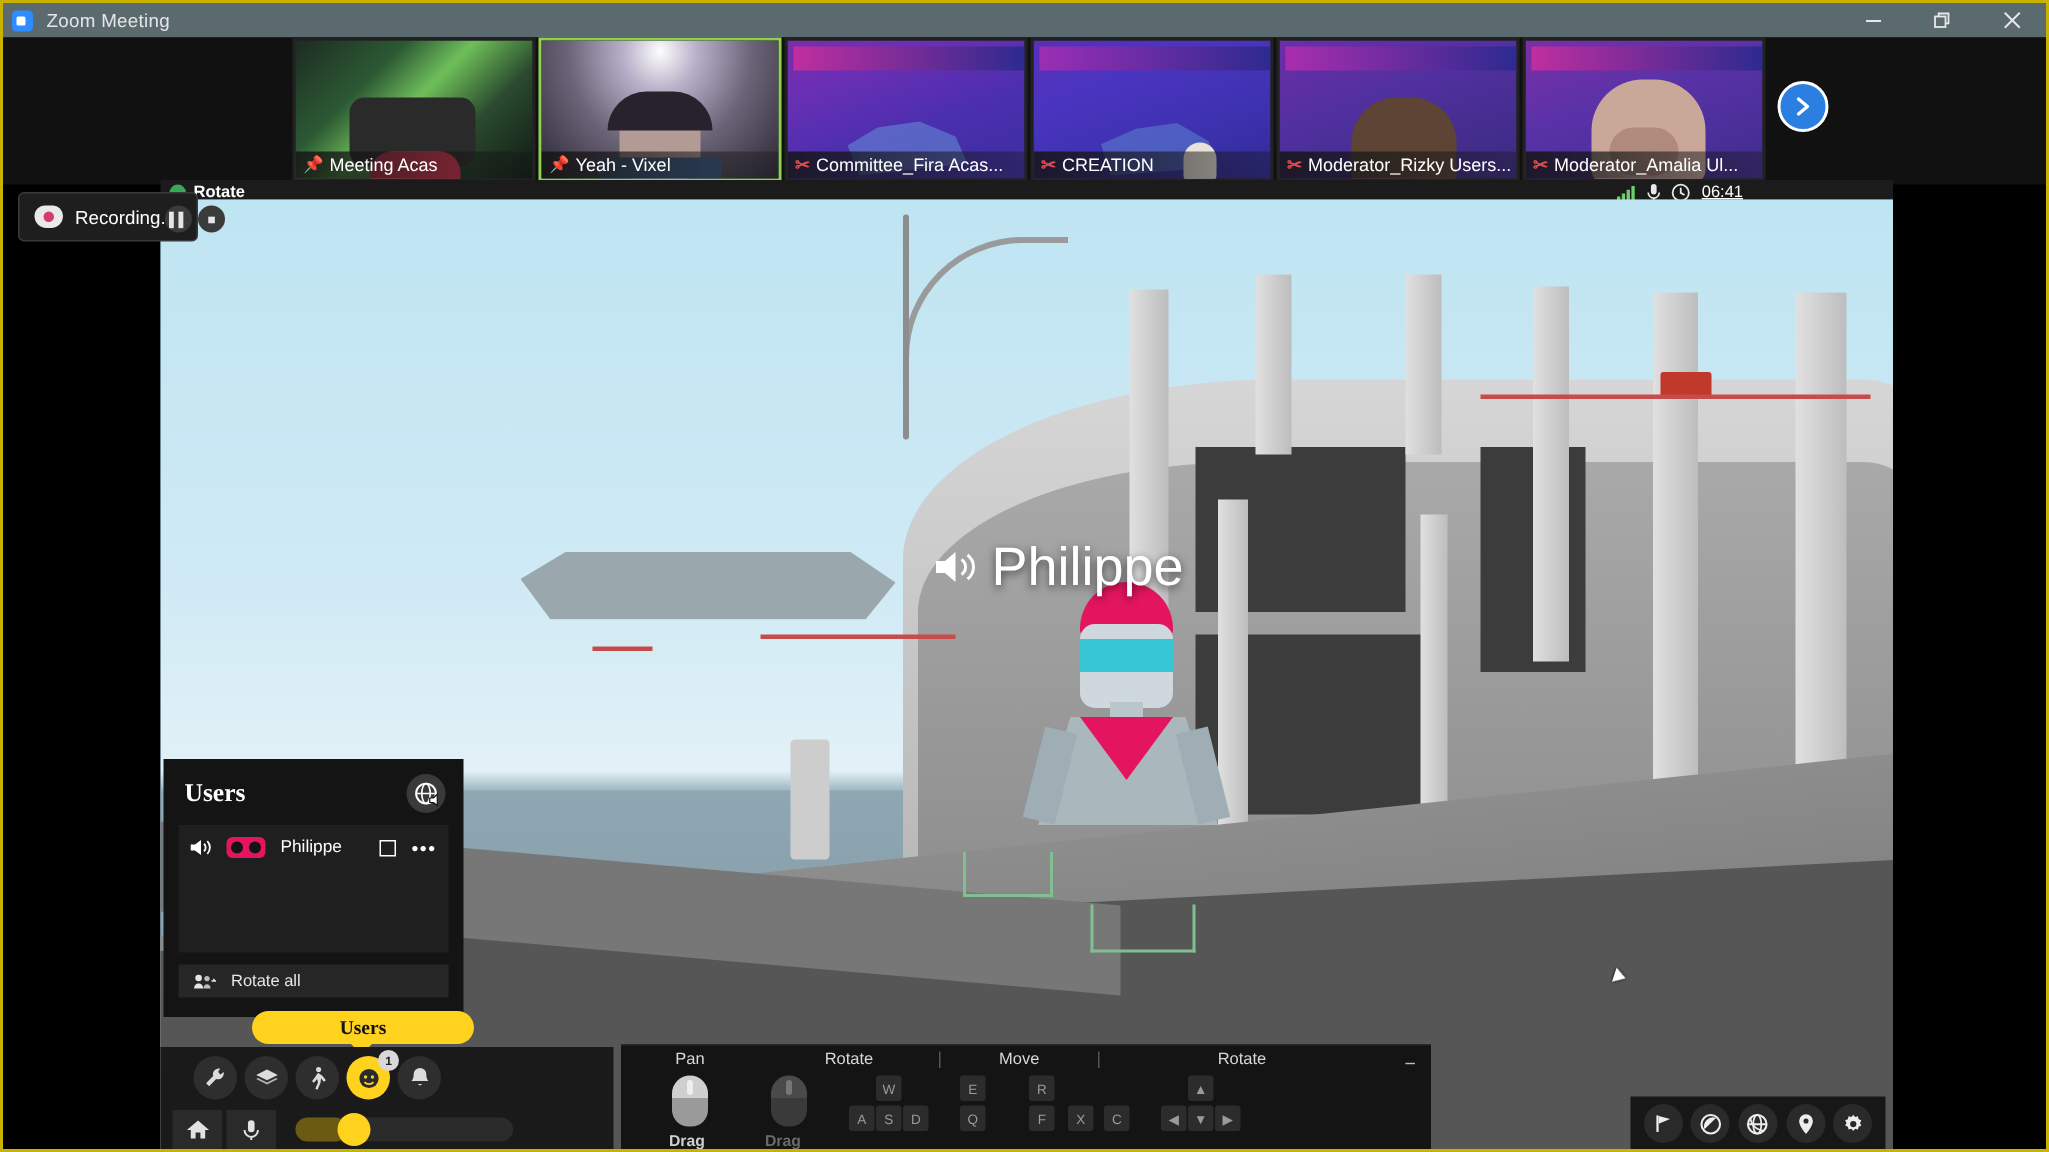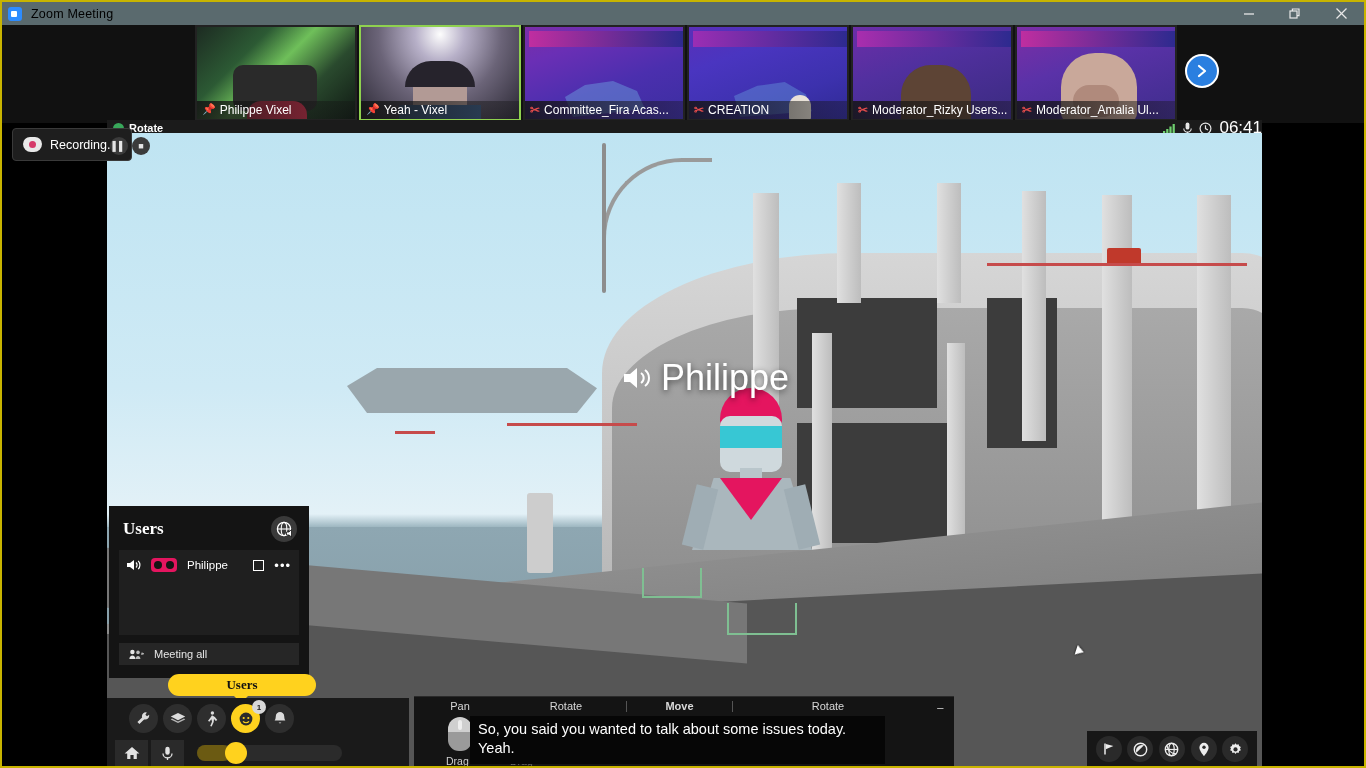--- a/index.html
+++ b/index.html
@@ -9,21 +9,21 @@
   #app { position:relative; width:1366px; height:768px; background:#000;
          border:2px solid #c8b400; overflow:hidden; }
 
   
   .titlebar { position:absolute; left:0; top:0; width:100%; height:23px;
               background:#5a6a6e; display:flex; align-items:center; }
   .tb-icon { width:14px; height:14px; margin-left:6px; border-radius:3px;
              background:#2d8cff; position:relative; flex:none; }
   .tb-icon:after { content:""; position:absolute; left:3px; top:4px; width:6px;height:6px;
              background:#fff; border-radius:1px; }
-  .tb-title { color:#000000; font-size:12.5px; margin-left:9px; letter-spacing:.2px; }
+  .tb-title { color:#e5e5e5; font-size:12.5px; margin-left:9px; letter-spacing:.2px; }
   .tb-spacer { flex:1; }
   .tb-btn { width:46px; height:23px; display:flex; align-items:center; justify-content:center;
             color:#e8e8e8; font-size:14px; }
   .tb-btn svg { display:block; }
 
   
   .filmstrip { position:absolute; left:0; top:23px; width:1366px; height:98px; background:#111; }
   .thumb { position:absolute; top:0; height:96px; overflow:hidden; background:#222;
            border:2px solid transparent; }
   .thumb.active { border-color:#8fd14f; }
@@ -105,22 +105,22 @@
      position:relative; }
   .rec-dotic:after { content:""; position:absolute; left:6px; top:4px; width:7px;height:7px;
      background:#d63a6a; border-radius:50%; }
   .rec-text { color:#fff; font-size:12.5px; }
 
   .trondbar { position:absolute; left:105px; top:118px; width:1155px; height:16px;
      background:#1b1b1b; display:flex; align-items:center; gap:5px; padding-left:6px; }
   .trond-av { width:11px; height:11px; border-radius:50%; background:#39a85b; }
   .trond-name { color:#fff; font-size:11px; font-weight:bold; }
   .trond-spacer { flex:1; }
-  .status-grp { display:flex; align-items:center; gap:7px; color:#fff;
-     font-size:17px;text-decoration:underline; }
+  .status-grp { display:flex; align-items:center; gap:7px; padding-right:100px; color:#fff;
+     font-size:11px;text-decoration:underline; }
 
   .minibtns { position:absolute; left:108px; top:135px; display:flex; gap:4px; }
   .minibtn { width:18px;height:18px;border-radius:50%; background:#3b3b3b;
      display:flex; align-items:center; justify-content:center; color:#e6e6e6; font-size:9px; }
 
   
   .userspanel { position:absolute; left:107px; top:504px; width:200px; height:172px;
      background:#141414; }
   .up-head { display:flex; align-items:center; justify-content:space-between;
      padding:10px 12px 8px 14px; }
@@ -175,21 +175,21 @@
   .nh-labels { display:flex; align-items:center; height:18px; color:#d8d8d8; font-size:11px; }
   .nh-lab { text-align:center; }
   .nh-sep { width:1px; height:11px; background:#555; }
   .nh-body { position:relative; height:56px; }
   .mouse { position:absolute; width:24px; height:34px; border-radius:12px 12px 11px 11px;
      background:linear-gradient(to bottom,#cfcfcf 0 45%, #9a9a9a 45% 100%); }
   .mouse.dark { background:linear-gradient(to bottom,#4a4a4a 0 45%, #3a3a3a 45% 100%); }
   .mouse:after { content:""; position:absolute; left:10px; top:3px; width:4px;height:10px;
      background:#eee; border-radius:2px; }
   .mouse.dark:after { background:#777; }
-  .dragtxt { position:absolute; color:#cfcfcf; font-size:10.5px; }
+  .dragtxt { position:absolute; color:#cfcfcf; font-size:10.5px;font-weight:bold; }
   .dragtxt.dim { color:#6a6a6a; }
   .key { position:absolute; width:17px; height:17px; background:#2c2c2c; border-radius:2px;
      color:#9b9b9b; font-size:9px; display:flex; align-items:center; justify-content:center; }
   .nh-min { position:absolute; right:10px; top:4px; color:#bdbdbd; font-size:13px; }
 
   .caption { position:absolute; left:468px; top:714px; width:415px; height:48px;
      background:#060606; color:#fff; font-size:14.5px; line-height:19px;
      padding:4px 8px; }
 
   
@@ -228,21 +228,21 @@
   </div>
 
   <div class="filmstrip">
 
     <div class="thumb" style="left:193px;width:162px;">
       <div class="bg" style="background:linear-gradient(135deg,#1d2b22 0%,#2c5a34 30%,#6fbf5a 48%,#2a4a2e 70%,#101a14 100%);"></div>
       <div style="position:absolute;left:36px;top:38px;width:84px;height:46px;background:#2a2a2a;border-radius:10px;"></div>
       <div style="position:absolute;left:50px;top:74px;width:60px;height:22px;background:#d9324f;border-radius:14px 14px 0 0;"></div>
       <div class="label">
         <span class="pin-ic">📌</span>
-        <span>Philippe Vixel</span>
+        <span>Meeting Acas</span>
       </div>
     </div>
 
     <div class="thumb active" style="left:357px;width:162px;">
       <div class="bg" style="background:radial-gradient(ellipse at 50% 8%, #fdfdfd 0%, #b7b0c8 22%, #6b6478 55%, #2a2733 100%);"></div>
       <div style="position:absolute;left:52px;top:36px;width:54px;height:58px;background:#b29a95;border-radius:24px 24px 16px 16px;"></div>
       <div style="position:absolute;left:44px;top:34px;width:70px;height:26px;background:#26232c;border-radius:34px 34px 0 0;"></div>
       <div style="position:absolute;left:38px;top:78px;width:82px;height:20px;background:#3b5c86;"></div>
       <div class="label">
         <span class="pin-ic">📌</span>
@@ -422,21 +422,21 @@
     <div class="up-body"></div>
 
     <div class="up-gather">
       <svg width="15" height="11" viewBox="0 0 15 11">
         <circle cx="3.4" cy="3" r="2.2" fill="#e6e6e6"></circle>
         <path d="M0.4 10c0-2.1 1.4-3.4 3-3.4S6.4 7.9 6.4 10z" fill="#e6e6e6"></path>
         <circle cx="9" cy="3.4" r="1.8" fill="#bdbdbd"></circle>
         <path d="M6.6 10c0-1.8 1.1-2.9 2.4-2.9s2.4 1.1 2.4 2.9z" fill="#bdbdbd"></path>
         <polyline points="12,5 14.5,5 13.2,3.6" fill="none" stroke="#e6e6e6" stroke-width="1"></polyline>
       </svg>
-      <span class="up-gather-l">Meeting all</span>
+      <span class="up-gather-l">Rotate all</span>
     </div>
   </div>
 
   <div class="tooltip">
     <span>Users</span>
   </div>
 
   <div class="leftbar">
     <div class="lb-icons">
       <span class="lb-btn">
@@ -490,21 +490,21 @@
         <span class="knob"></span>
       </span>
     </div>
   </div>
 
   <div class="navhelp">
     <div class="nh-labels">
       <span class="nh-lab" style="width:92px;">Pan</span>
       <span class="nh-lab" style="width:120px;">Rotate</span>
       <span class="nh-sep"></span>
-      <span class="nh-lab" style="width:105px;font-weight:bold;">Move</span>
+      <span class="nh-lab" style="width:105px;">Move</span>
       <span class="nh-sep"></span>
       <span class="nh-lab" style="width:190px;">Rotate</span>
     </div>
     <div class="nh-body">
       <span class="mouse" style="left:34px;top:2px;"></span>
       <span class="dragtxt" style="left:32px;top:40px;">Drag</span>
       <span class="mouse dark" style="left:100px;top:2px;"></span>
       <span class="dragtxt dim" style="left:96px;top:40px;">Drag</span>
 
       <span class="key" style="left:170px;top:2px;">W</span>
@@ -521,23 +521,20 @@
       <span class="key" style="left:322px;top:22px;">C</span>
 
       <span class="key" style="left:378px;top:2px;">▲</span>
       <span class="key" style="left:360px;top:22px;">◀</span>
       <span class="key" style="left:378px;top:22px;">▼</span>
       <span class="key" style="left:396px;top:22px;">▶</span>
     </div>
     <span class="nh-min">−</span>
   </div>
 
-  <div class="caption">
-    <span>So, you said you wanted to talk about some issues today. Yeah.</span>
-  </div>
 
   <div class="brbar">
     <span class="br-btn">
       <svg width="14" height="14" viewBox="0 0 14 14">
           <line x1="3" y1="1.6" x2="3" y2="12.6" stroke="#ededed" stroke-width="1.5"></line>
           <polygon points="3.8,2 11.4,4 3.8,7.2" fill="#ededed"></polygon>
         </svg>
     </span>
     <span class="br-btn">
       <svg width="15" height="15" viewBox="0 0 15 15">

